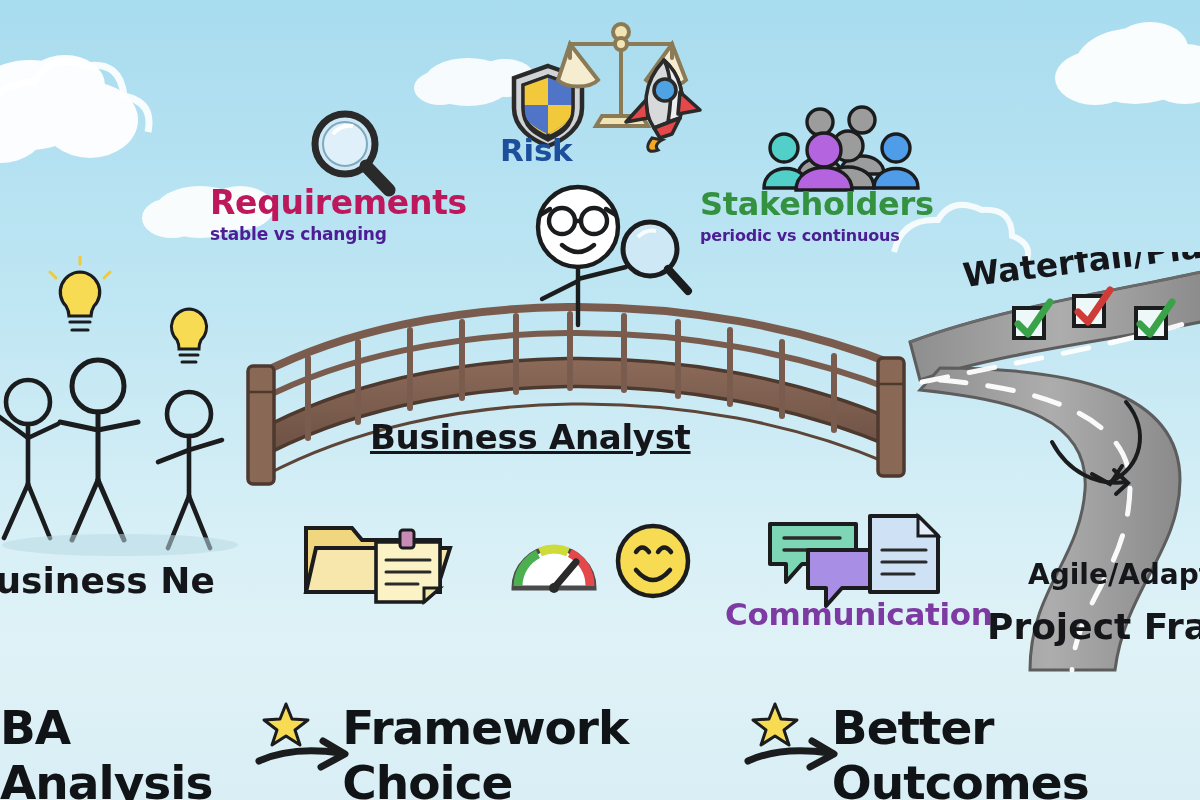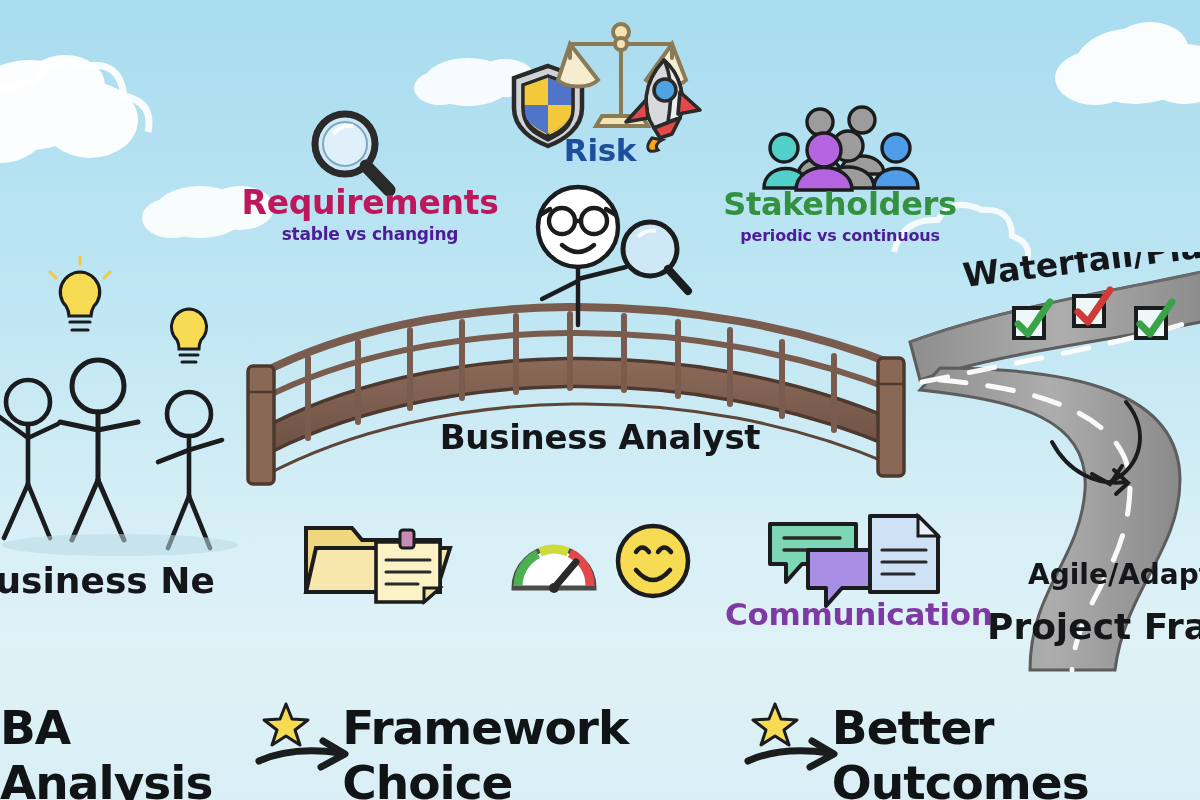--- a/index.html
+++ b/index.html
@@ -6,21 +6,21 @@
   html,body{margin:0;padding:0;}
   body{
     width:1200px;height:800px;overflow:hidden;
     font-family:"DejaVu Sans", sans-serif;
     background:#bfe6f4;
   }
   #stage{position:relative;width:1200px;height:800px;overflow:hidden;}
   #sky{position:absolute;inset:0;
     background:linear-gradient(180deg,#a8dcef 0%,#bfe6f3 38%,#d4eef6 62%,#dff2f6 80%,#d9eff5 100%);}
   .abs{position:absolute;}
-  .lbl{position:absolute;text-align:center;line-height:1.05;white-space:nowrap;}
+  .lbl{position:absolute;text-align:left;line-height:1.05;white-space:nowrap;}
   .lbl .main{font-weight:700;letter-spacing:-.3px;}
   .lbl .sub{font-weight:600;color:#4c1d95;letter-spacing:-.2px;}
   .red{color:#be185d;}
   .green{color:#33913f;}
   .blue{color:#1d4f9c;}
   .purple{color:#7e3aa3;}
   .dark{color:#14161a;}
   svg{display:block;overflow:visible;}
   .nowrapclip{overflow:hidden;}
 </style>
@@ -227,21 +227,21 @@
     <g stroke="#1b1c1e" stroke-width="5" fill="#cfe8f5">
       <circle cx="150" cy="74" r="27"></circle>
     </g>
     <g stroke="#1b1c1e" stroke-width="8" stroke-linecap="round">
       <line x1="168" y1="94" x2="188" y2="116"></line>
     </g>
     <path d="M138 62 q8 -8 18 -6" fill="none" stroke="#ffffff" stroke-width="4" opacity=".85"></path>
   </svg>
 
   <div class="lbl" style="left:370px;top:420px;width:460px;">
-    <div class="main dark" style="font-size:34px;">Business Analyst</div>
+    <div class="main dark" style="font-size:34px;text-decoration:underline;">Business Analyst</div>
   </div>
 
   <svg class="abs" style="left:303px;top:104px;" width="96" height="96">
     <circle cx="42" cy="40" r="30" fill="#cfe8f5" stroke="#2a2a2a" stroke-width="7"></circle>
     <circle cx="42" cy="40" r="22" fill="#dff0fa" stroke="#7fa9bd" stroke-width="2"></circle>
     <line x1="63" y1="62" x2="86" y2="86" stroke="#2a2a2a" stroke-width="13" stroke-linecap="round"></line>
     <path d="M30 30 q8 -10 20 -8" fill="none" stroke="#ffffff" stroke-width="4"></path>
   </svg>
 
   <svg class="abs" style="left:506px;top:60px;" width="90" height="92">

